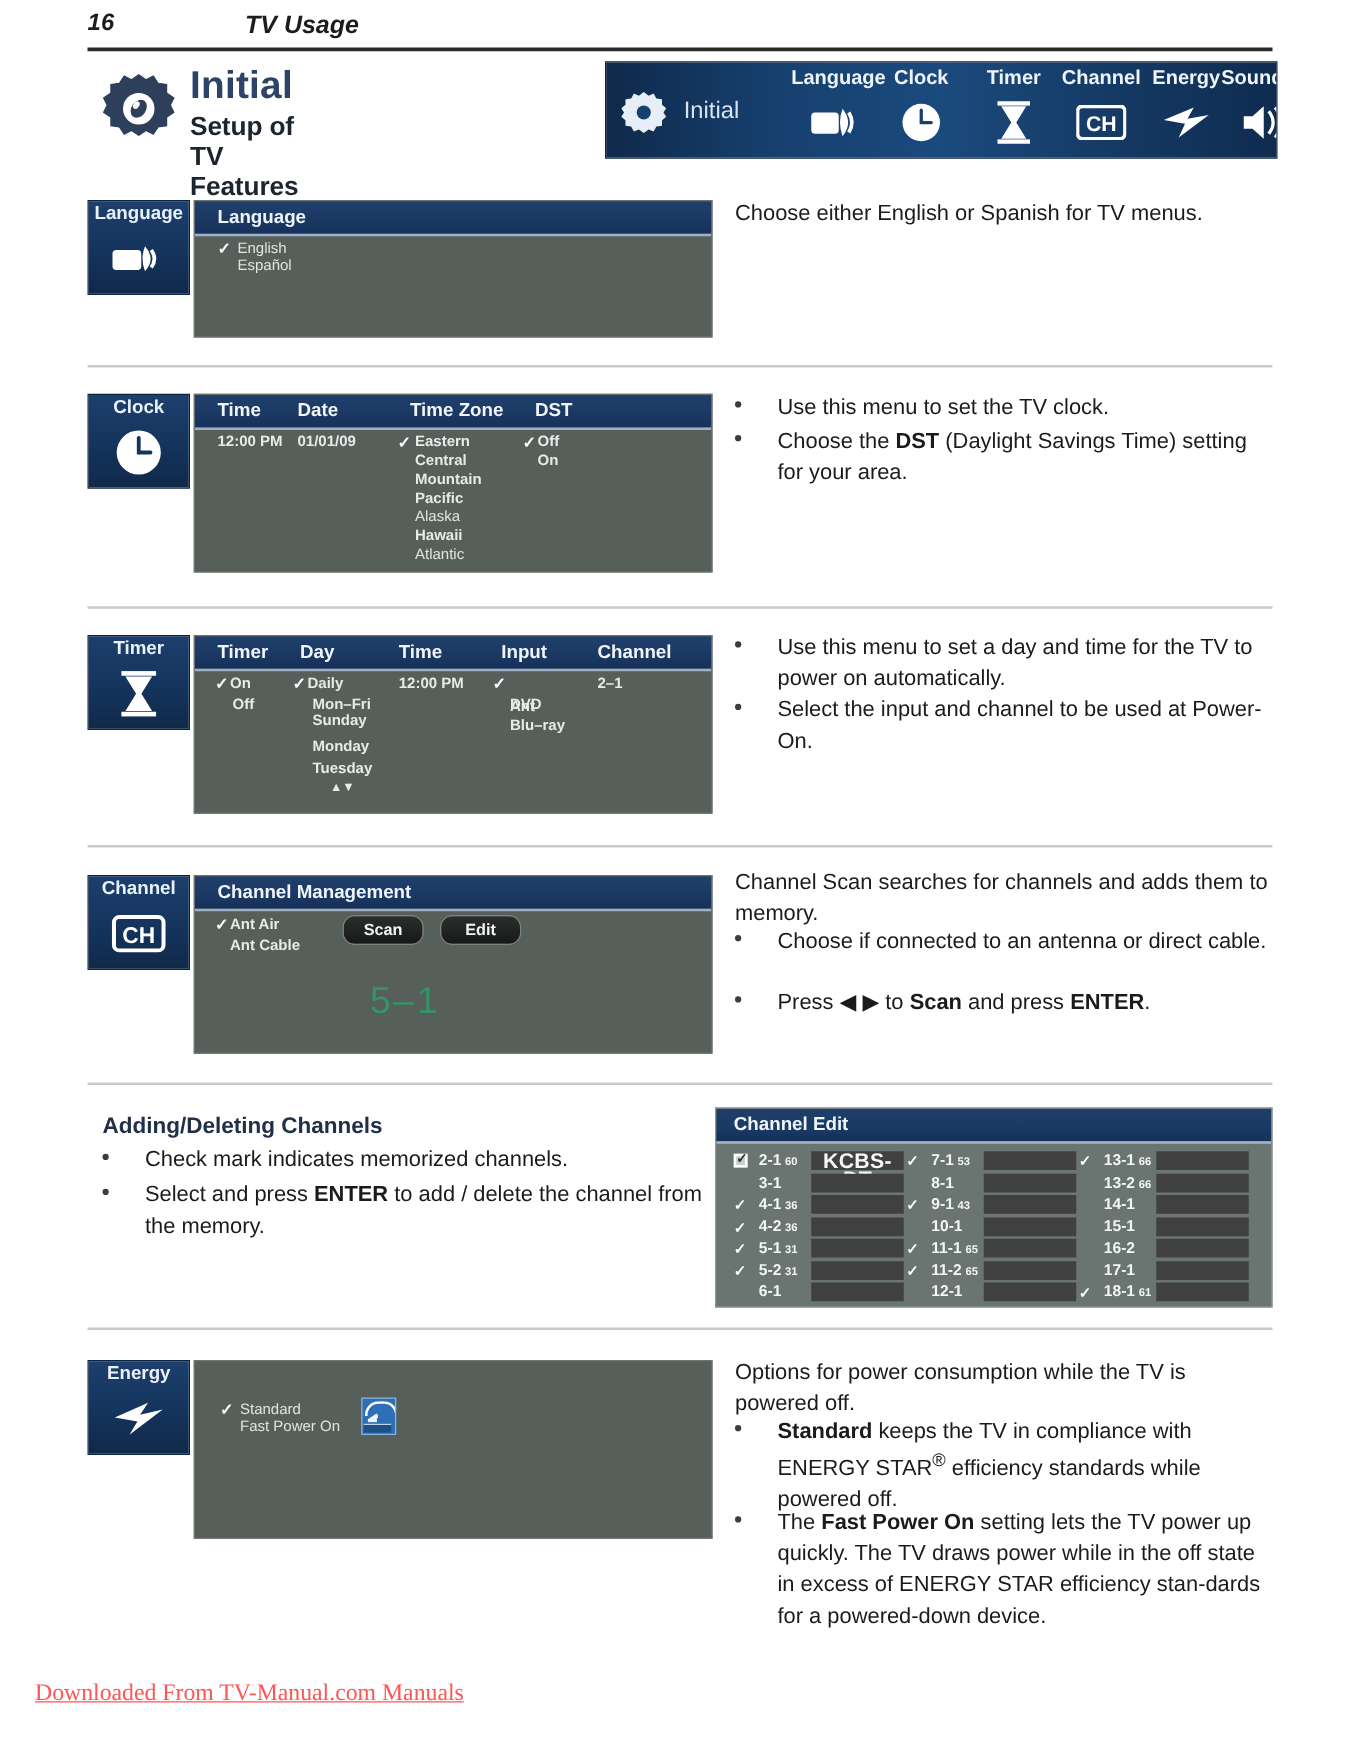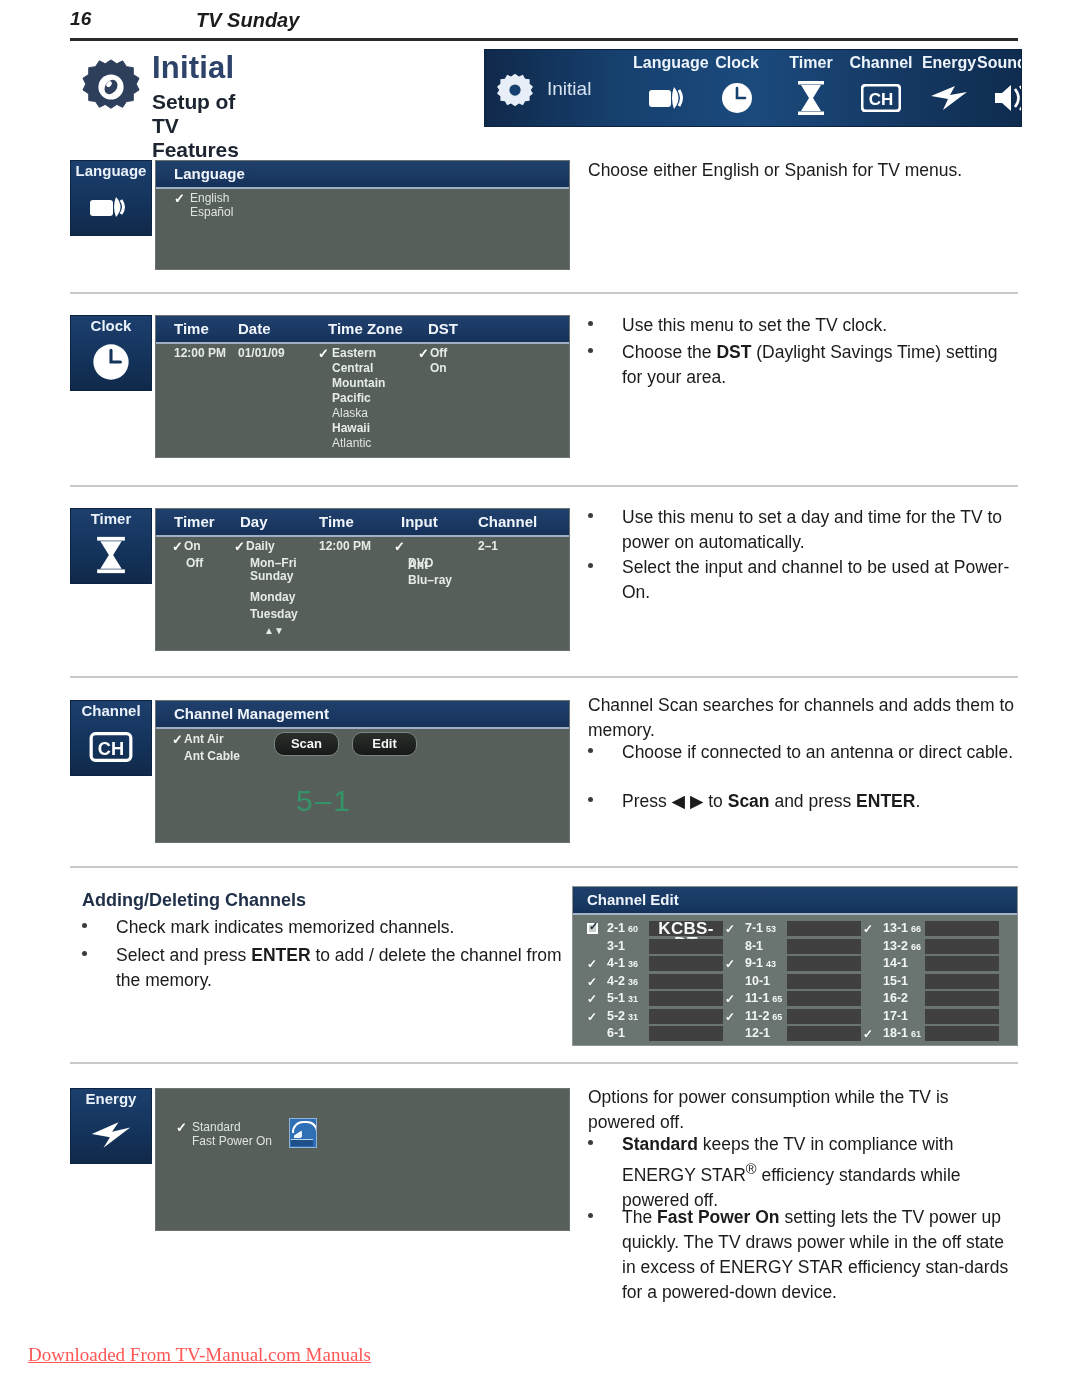--- a/index.html
+++ b/index.html
@@ -218,21 +218,21 @@
     font-family: "Liberation Serif", serif;
     font-size: 19px; color: #ff5555; text-decoration: underline;
     font-weight: normal;
   }
 </style>
 </head>
 <body>
 
 <div class="page-head">
   <div class="page-num">16</div>
-  <div class="page-head-title">TV Sunday</div>
+  <div class="page-head-title">TV Usage</div>
 </div>
 <div class="head-rule"></div>
 
 <div class="title-block">
   <div class="gear-big">
     <svg width="62" height="62" viewBox="0 0 64 64">
       <g fill="#2e3f5c" stroke="#2e3f5c" stroke-width="1">
         <path d="M32 4 l6 4 6-3 4 6 7 1 0 7 6 4-3 6 3 6-6 4 0 7-7 1-4 6-6-3-6 4-6-4-6 3-4-6-7-1 0-7-6-4 3-6-3-6 6-4 0-7 7-1 4-6 6 3z"></path>
       </g>
       <circle cx="32" cy="32" r="13" fill="#ffffff"></circle>

